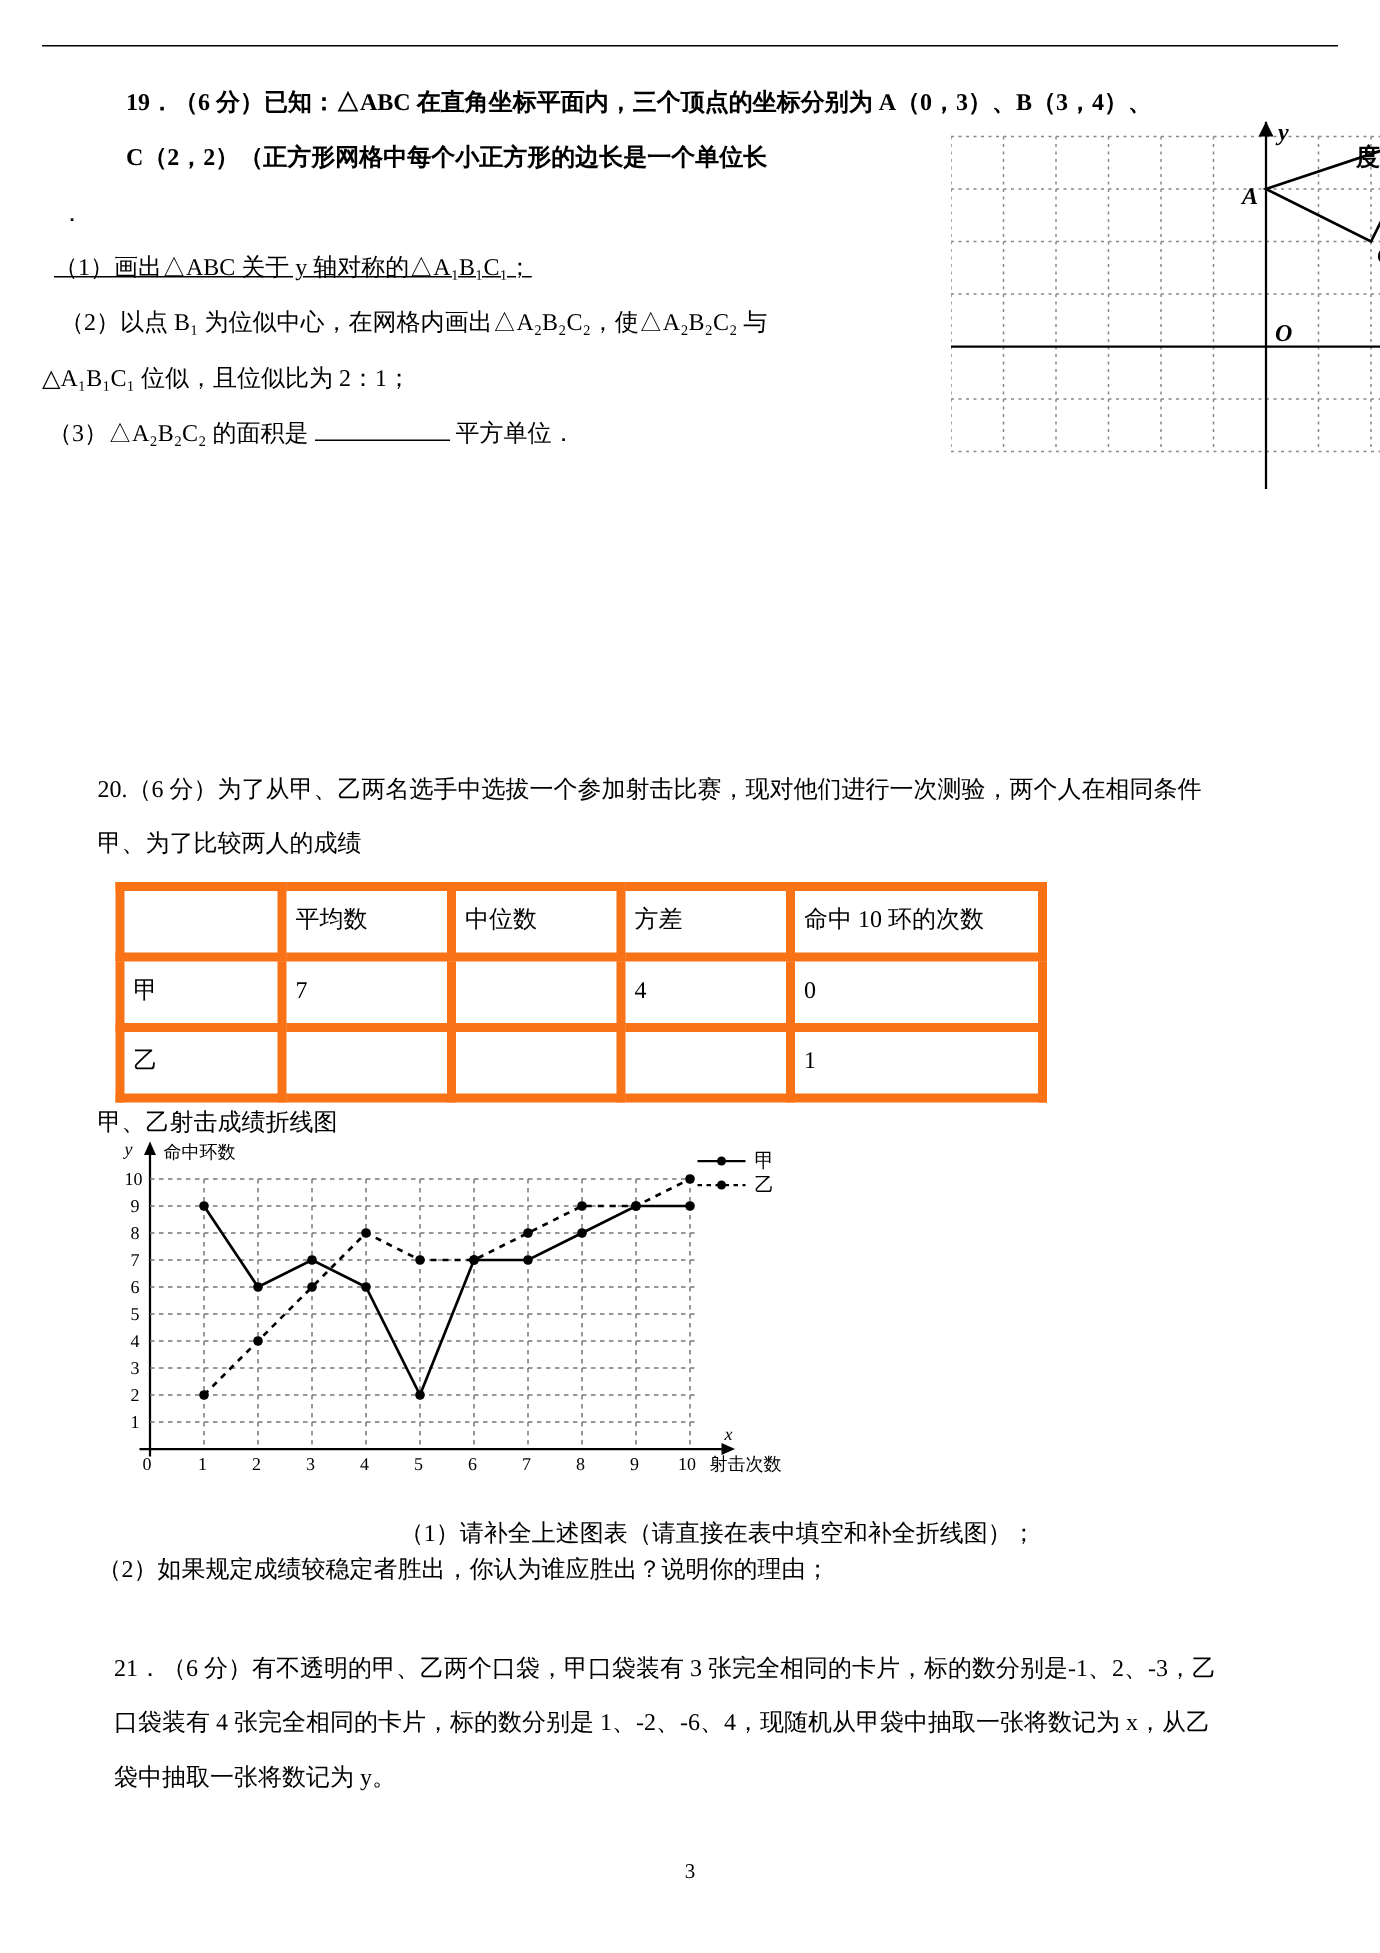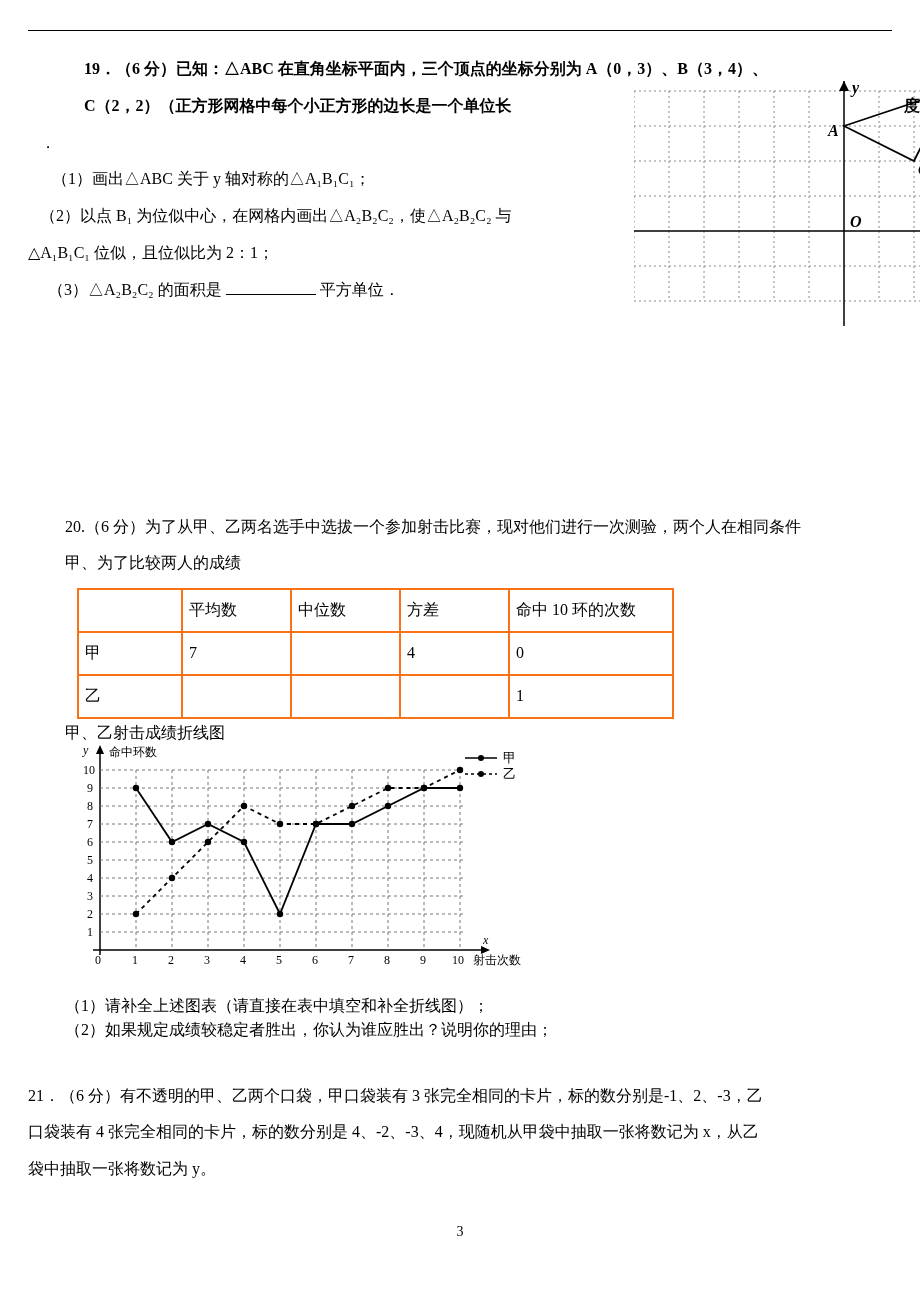--- a/index.html
+++ b/index.html
@@ -43,21 +43,21 @@
   }
   .q20-table-wrap {
     margin-top: 6px;
   }
   table.stats {
     border-collapse: collapse;
     margin-left: 12px;
     font-size: 16px;
   }
   table.stats td, table.stats th {
-    border: 2px solid #f97316;
+    border: 6px solid #f97316;
     padding: 2px 6px;
     text-align: left;
     height: 22px;
   }
   .col-a { width: 90px; }
   .col-b { width: 95px; }
   .col-c { width: 95px; }
   .col-d { width: 95px; }
   .col-e { width: 150px; }
   .center-cell { text-align: center; }
@@ -117,24 +117,24 @@
       <text x="218" y="12" font-size="16" font-style="italic" font-family="Times New Roman">y</text>
       <text x="378" y="166" font-size="16" font-style="italic" font-family="Times New Roman">x</text>
       <text x="216" y="146" font-size="16" font-style="italic" font-family="Times New Roman">O</text>
       <text x="194" y="55" font-size="16" font-style="italic" font-family="Times New Roman">A</text>
       <text x="315" y="10" font-size="16" font-style="italic" font-family="Times New Roman">B</text>
       <text x="284" y="94" font-size="16" font-style="italic" font-family="Times New Roman">C</text>
     </svg>
 
   </div>
   <div style="margin-left:12px;">．</div>
-  <div style="margin-left:24px;">（1）画出△ABC 关于 y 轴对称的△A₁B₁C₁；</div>
+  <div style="margin-left:8px;text-decoration:underline;">（1）画出△ABC 关于 y 轴对称的△A₁B₁C₁；</div>
   <div style="margin-left:12px;">（2）以点 B₁ 为位似中心，在网格内画出△A₂B₂C₂，使△A₂B₂C₂ 与</div>
   <div style="">△A₁B₁C₁ 位似，且位似比为 2：1；</div>
-  <div style="margin-left:20px;">
+  <div style="margin-left:4px;">
     <span>（3）△A₂B₂C₂ 的面积是</span>
     <span class="blank-line"></span>
     <span>平方单位．</span>
   </div>
 
   <div class="q20-block">
     <div>20.（6 分）为了从甲、乙两名选手中选拔一个参加射击比赛，现对他们进行一次测验，两个人在相同条件</div>
     <div>甲、为了比较两人的成绩</div>
     <div class="q20-table-wrap">
       <table class="stats">
@@ -260,24 +260,24 @@
             <circle cx="215" cy="84" r="3.2" fill="#000"></circle>
             <circle cx="251" cy="84" r="3.2" fill="#000"></circle>
             <circle cx="287" cy="66" r="3.2" fill="#000"></circle>
             <circle cx="323" cy="48" r="3.2" fill="#000"></circle>
             <circle cx="359" cy="48" r="3.2" fill="#000"></circle>
             <circle cx="395" cy="30" r="3.2" fill="#000"></circle>
           </g>
       </svg>
     </div>
 
-    <div style="line-height:1.5;">（1）请补全上述图表（请直接在表中填空和补全折线图）；</div>
+    <div style="line-height:1.5;text-align:center;">（1）请补全上述图表（请直接在表中填空和补全折线图）；</div>
     <div style="line-height:1.5;">（2）如果规定成绩较稳定者胜出，你认为谁应胜出？说明你的理由；</div>
   </div>
 
-  <div style="margin-top:36px;">
+  <div style="margin-top:36px;margin-left:48px;">
     <div>21．（6 分）有不透明的甲、乙两个口袋，甲口袋装有 3 张完全相同的卡片，标的数分别是-1、2、-3，乙</div>
-    <div>口袋装有 4 张完全相同的卡片，标的数分别是 4、-2、-3、4，现随机从甲袋中抽取一张将数记为 x，从乙</div>
+    <div>口袋装有 4 张完全相同的卡片，标的数分别是 1、-2、-6、4，现随机从甲袋中抽取一张将数记为 x，从乙</div>
     <div>袋中抽取一张将数记为 y。</div>
   </div>
 
   <div class="pagenum">3</div>
 </div>
 
 </body></html>

